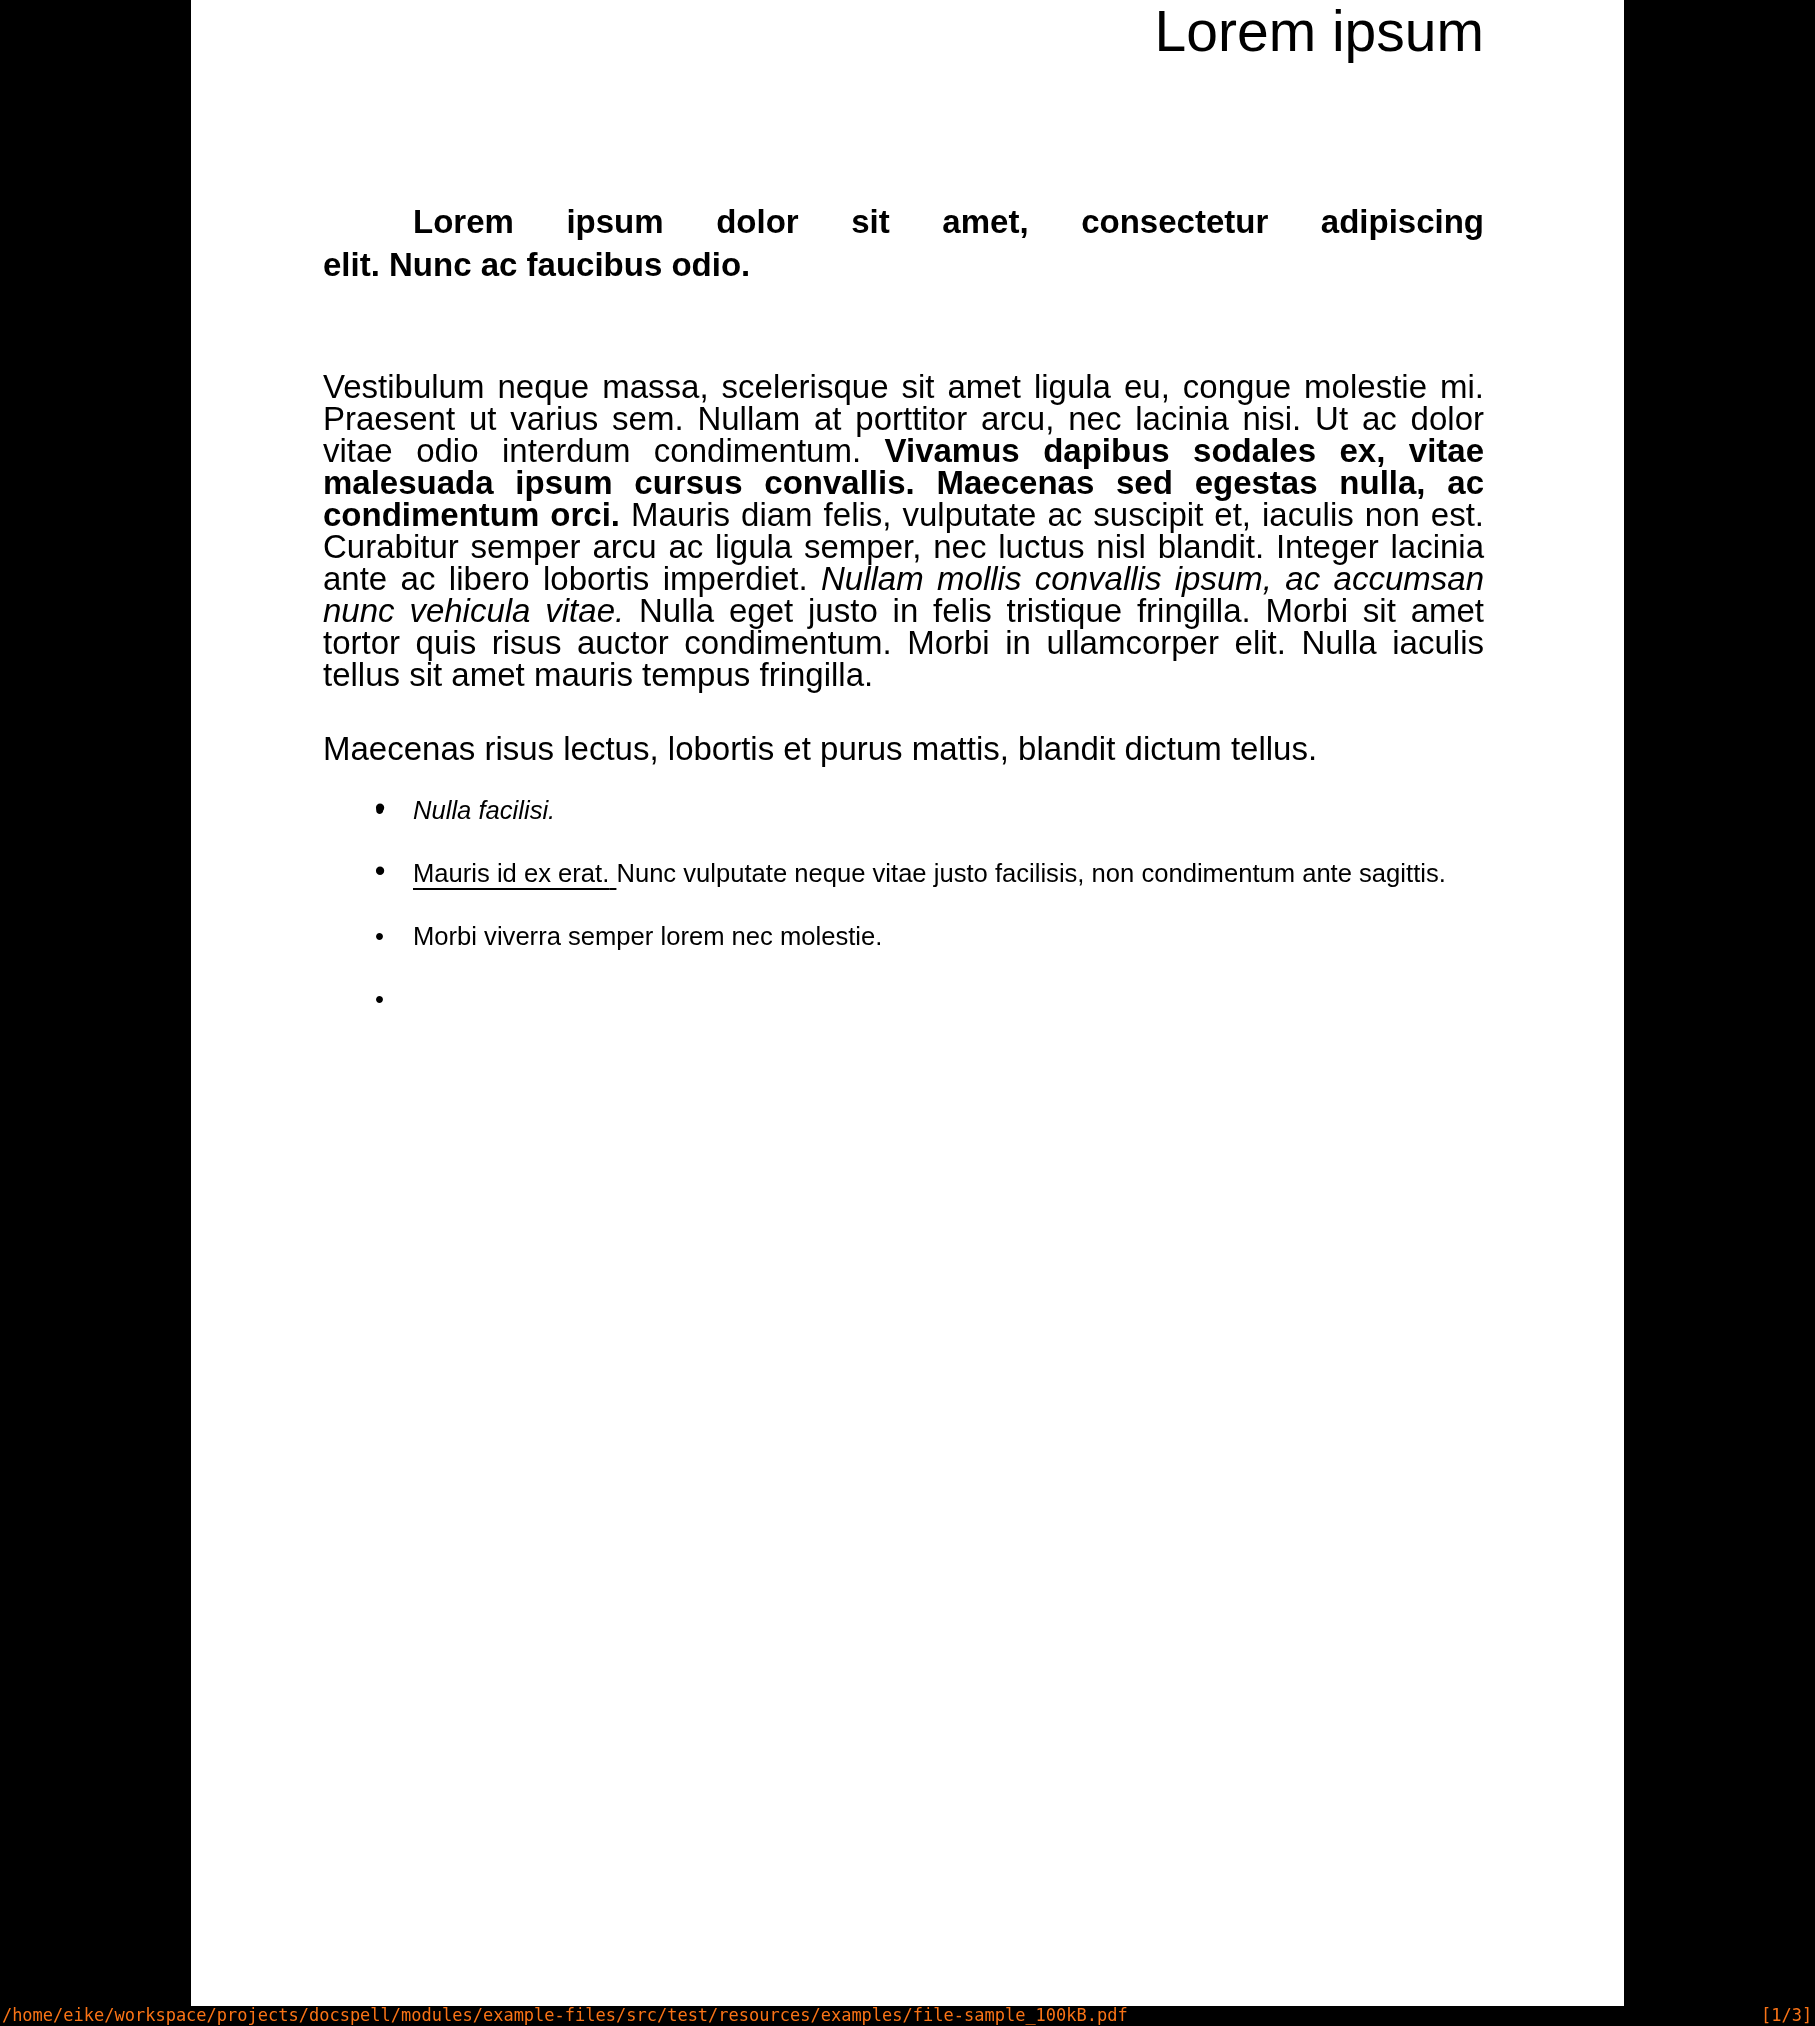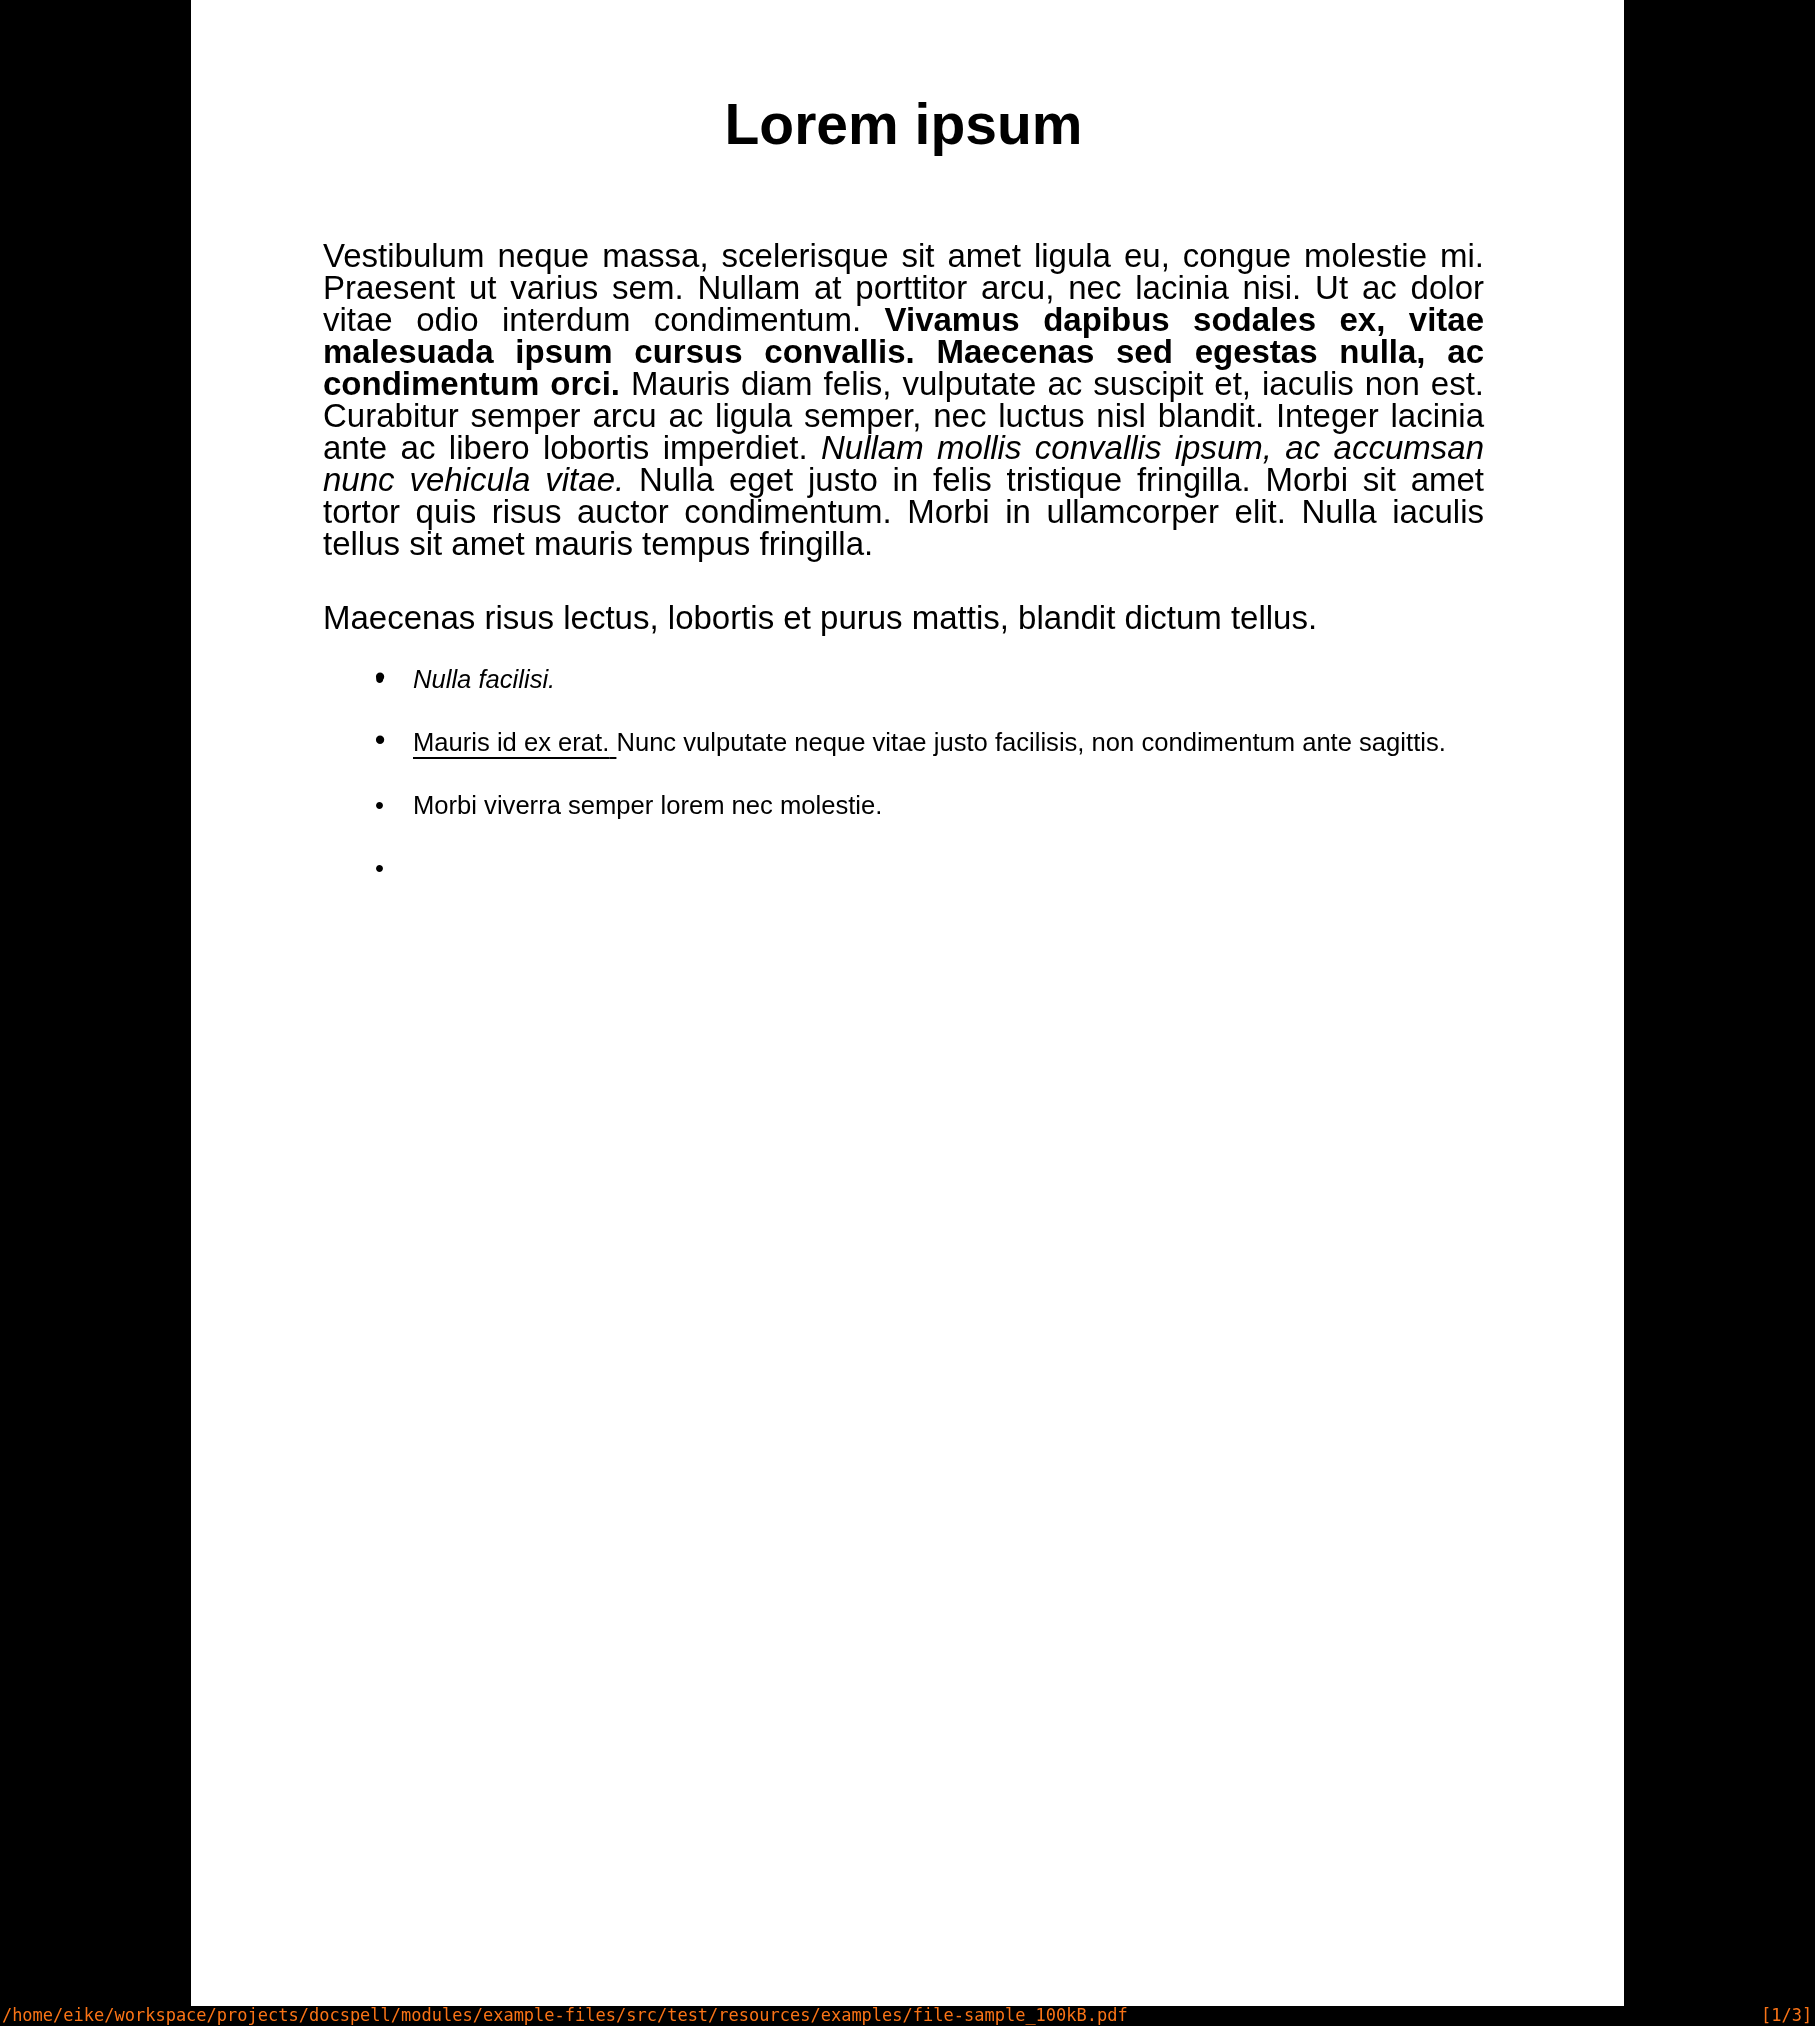--- a/index.html
+++ b/index.html
@@ -21,25 +21,24 @@
     height: 2006px;
     background: #ffffff;
   }
   .content {
     padding: 0 140px 0 132px;
     color: #000000;
   }
 
   .doc-title {
     margin: 0;
-    padding-top: 93px;
     font-size: 57px;
     line-height: 62px;
-    font-weight: 700;
-    text-align: center;
+    font-weight: 400;
+    text-align: right;
   }
 
   .doc-heading {
     margin: 138px 0 0 0;
     font-size: 33px;
     line-height: 43px;
     font-weight: 700;
   }
   .h-line1 {
     display: block;
@@ -107,20 +106,24 @@
 </head>
 <body>
 
 <div>
 
   <div class="page">
     <div class="content">
 
       <h1 class="doc-title">Lorem ipsum</h1>
 
+      <h2 class="doc-heading">
+        <span class="h-line1">Lorem ipsum dolor sit amet, consectetur adipiscing</span>
+        <span class="h-line2">elit. Nunc ac faucibus odio.</span>
+      </h2>
 
       <p class="para para1"><span>Vestibulum neque massa, scelerisque sit amet ligula eu, congue molestie mi. Praesent ut varius sem. Nullam at porttitor arcu, nec lacinia nisi. Ut ac dolor vitae odio interdum condimentum. </span><b>Vivamus dapibus sodales ex, vitae malesuada ipsum cursus convallis. Maecenas sed egestas nulla, ac condimentum orci.</b><span> Mauris diam felis, vulputate ac suscipit et, iaculis non est. Curabitur semper arcu ac ligula semper, nec luctus nisl blandit. Integer lacinia ante ac libero lobortis imperdiet. </span><i>Nullam mollis convallis ipsum, ac accumsan nunc vehicula vitae.</i><span> Nulla eget justo in felis tristique fringilla. Morbi sit amet tortor quis risus auctor condimentum. Morbi in ullamcorper elit. Nulla iaculis tellus sit amet mauris tempus fringilla.</span></p>
 
       <p class="para para2">Maecenas risus lectus, lobortis et purus mattis, blandit dictum tellus.</p>
 
       <ul class="doc-list">
 
         <li class="li-bold"><span class="bullet">•</span></li>
 
         <li class="li-italic"><span class="bullet">•</span><span class="li-text">Nulla facilisi.</span></li>

